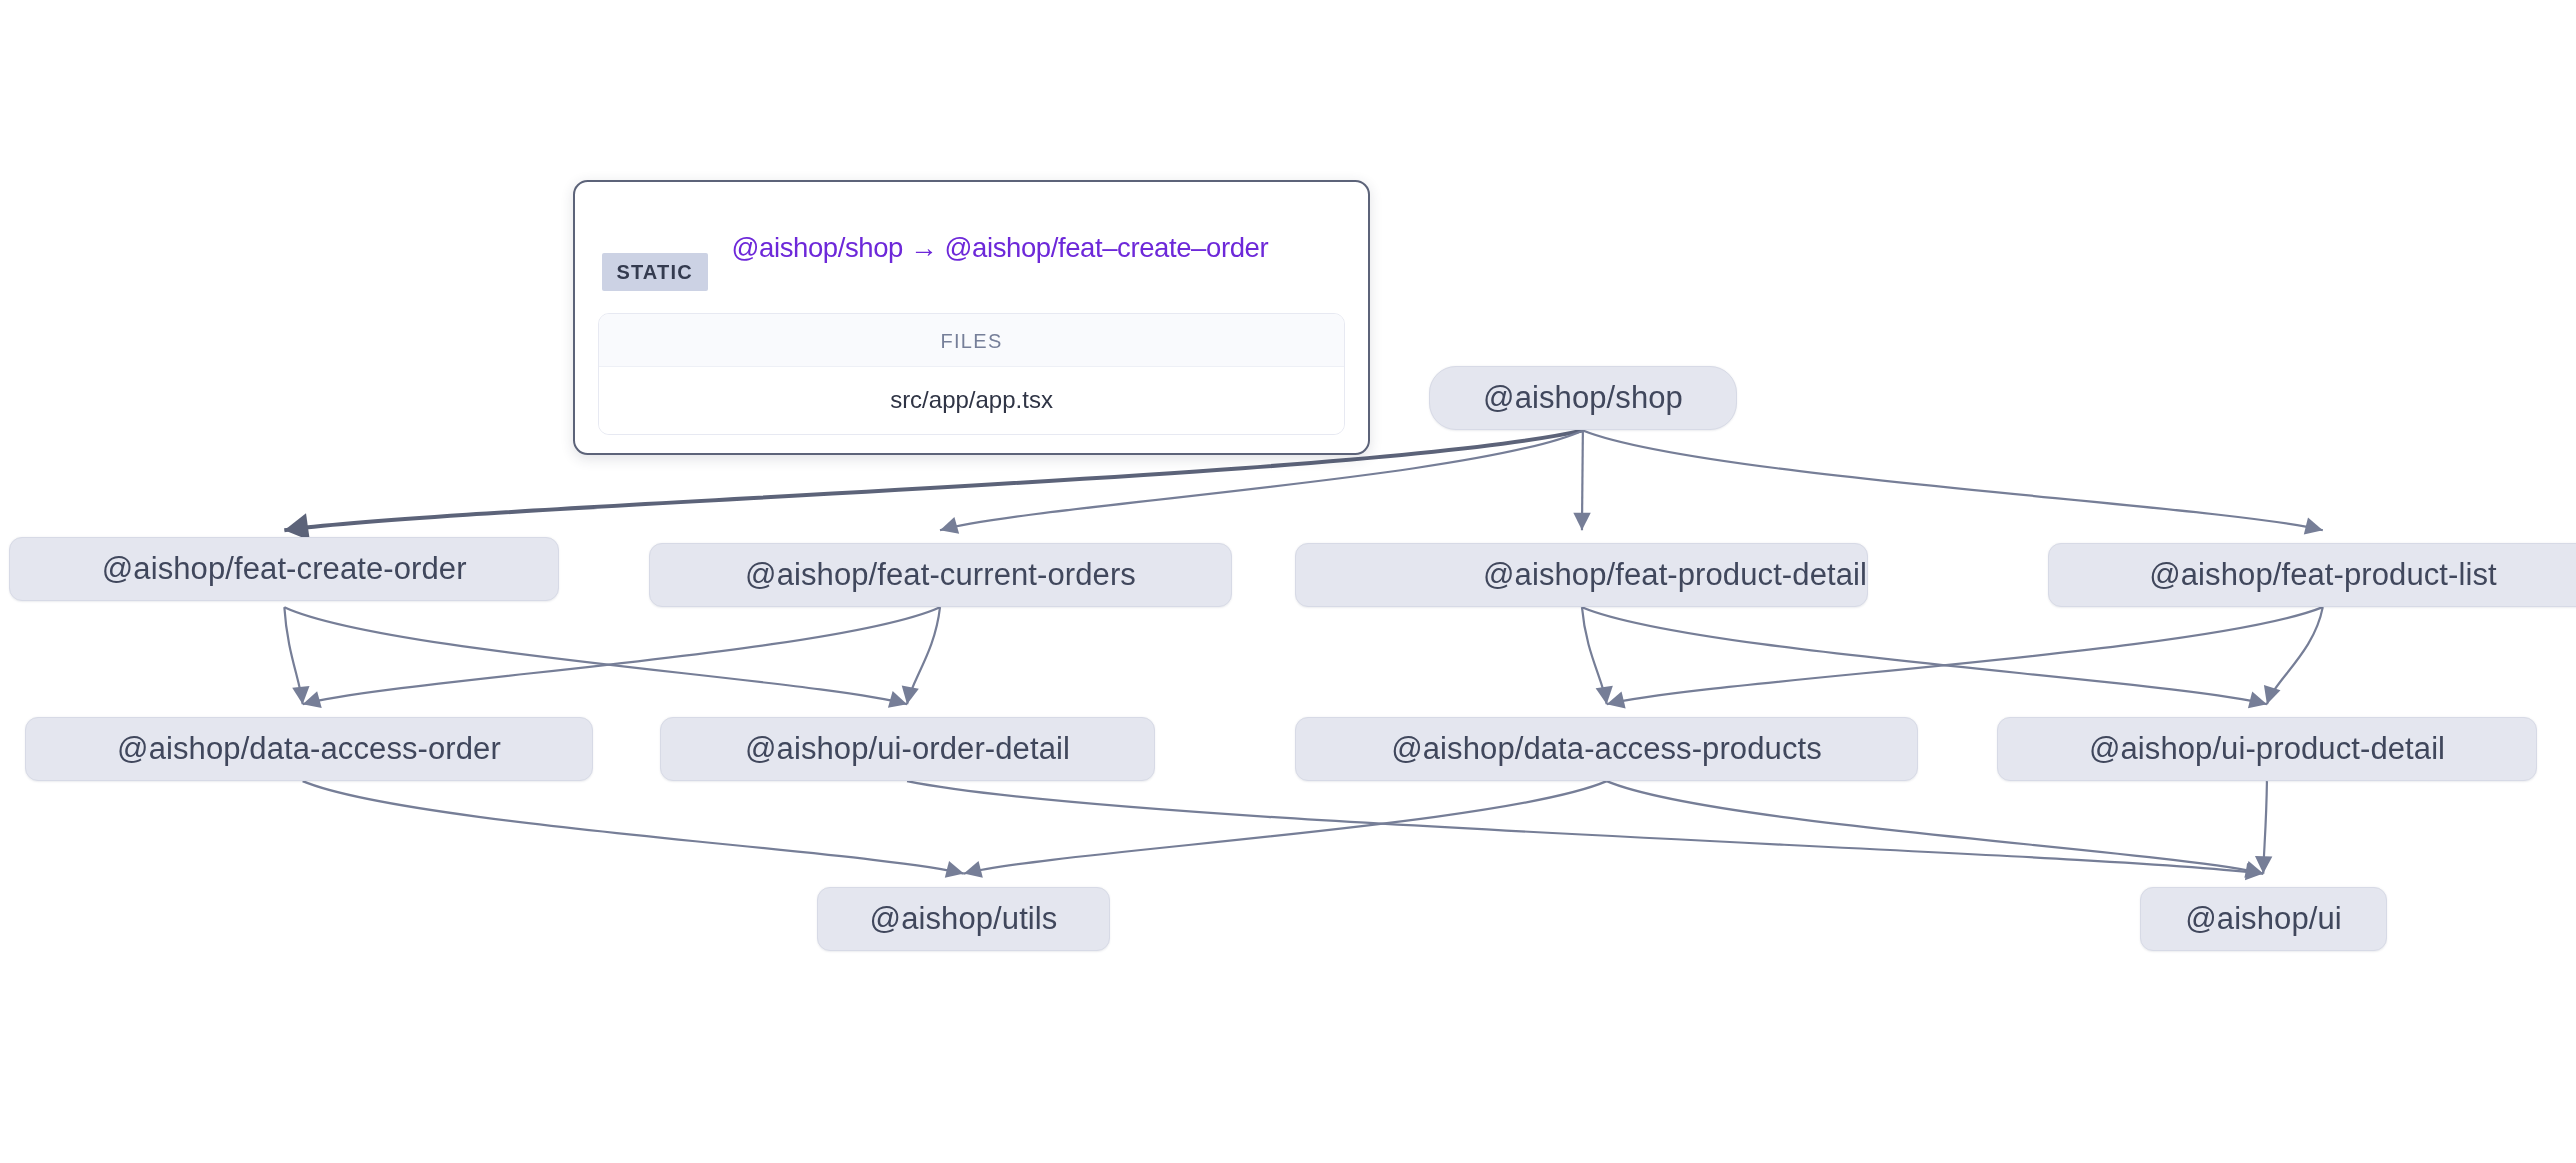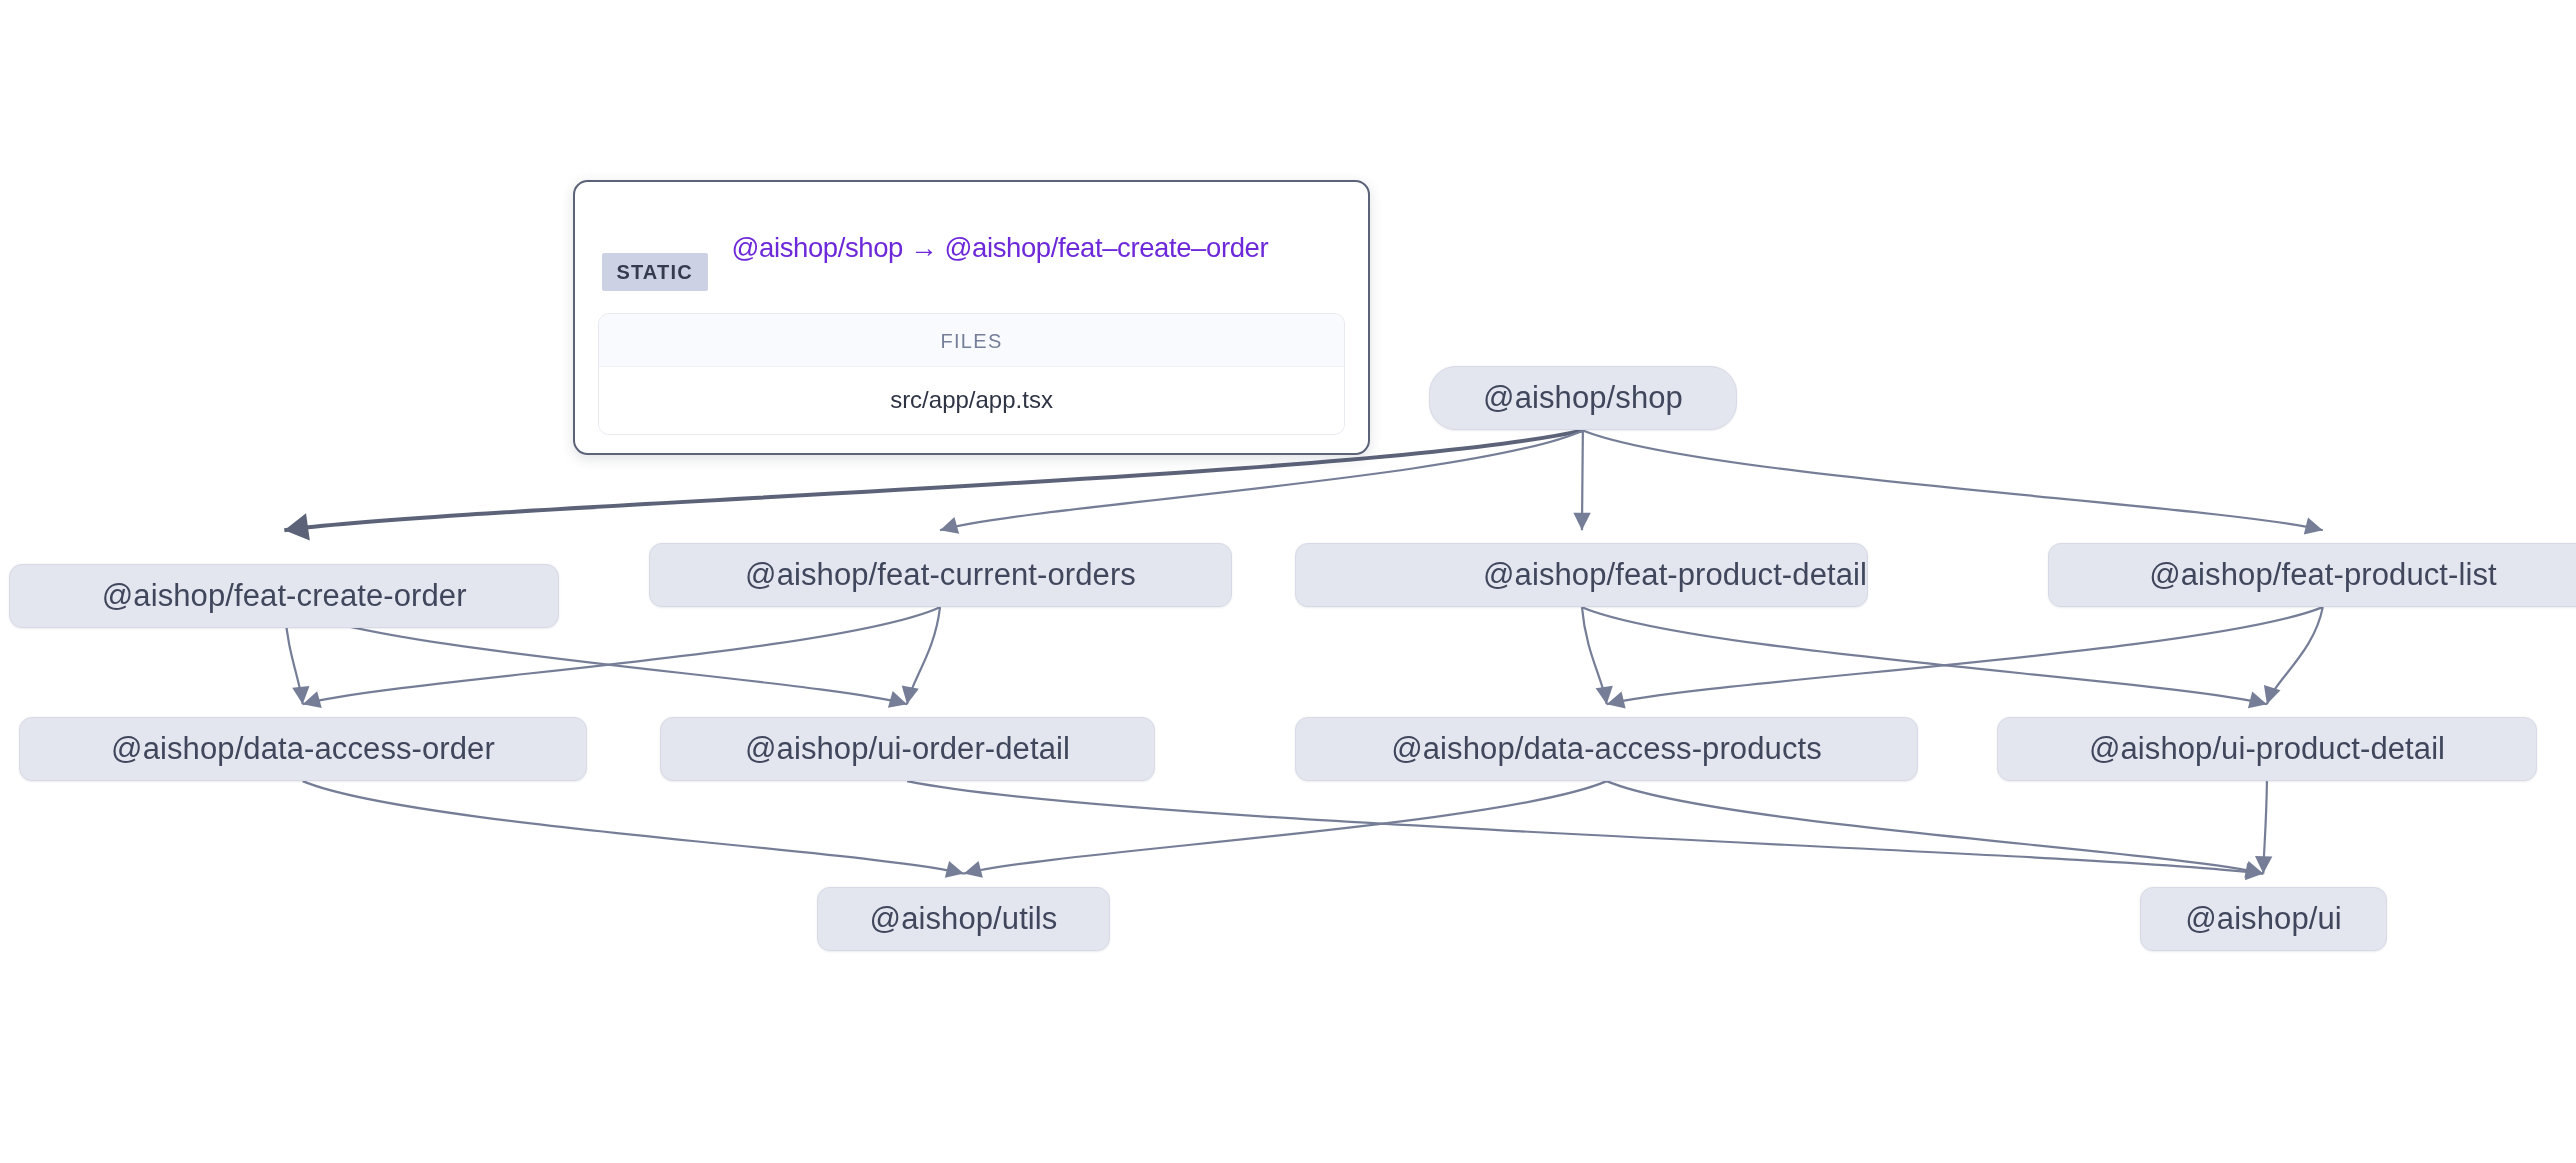--- a/index.html
+++ b/index.html
@@ -158,33 +158,33 @@
       <path d="M 2475 853 C 2474.36 901.3, 2471.56 928.9, 2471 954" fill="none" stroke="#767e97" stroke-width="2.4"></path>
       <polygon points="2471,954 2461.926162443007,934.792827589952 2480.921435393843,935.2166265083771" fill="#767e97"></polygon>
       <path d="M 1754 853 C 1868.72 901.3, 2370.62 928.9, 2471 954" fill="none" stroke="#767e97" stroke-width="2.4"></path>
       <polygon points="2471,954 2450.2629880502614,958.6072047269897 2454.872029048565,940.1747132764028" fill="#767e97"></polygon>
     </svg>
 
   <div id="node-layer">
       <div class="node" style="left: 1429px; top: 366px; width: 308px; height: 64px; border-radius: 27px;">
         <span>@aishop/shop</span>
       </div>
-      <div class="node" style="left: 9.2px; top: 564px; width: 550px; height: 64px;">
+      <div class="node" style="left: 9.2px; top: 537px; width: 550px; height: 64px;">
         <span>@aishop/feat-create-order</span>
       </div>
       <div class="node" style="left: 649px; top: 543px; width: 583px; height: 64px;">
         <span>@aishop/feat-current-orders</span>
       </div>
       <div class="node" style="left: 1295px; top: 543px; width: 573px; height: 64px; justify-content: flex-end;">
         <span>@aishop/feat-product-detail</span>
       </div>
       <div class="node" style="left: 2048px; top: 543px; width: 550px; height: 64px;">
         <span>@aishop/feat-product-list</span>
       </div>
-      <div class="node" style="left: 19px; top: 717px; width: 568px; height: 64px;">
+      <div class="node" style="left: 25px; top: 717px; width: 568px; height: 64px;">
         <span>@aishop/data-access-order</span>
       </div>
       <div class="node" style="left: 660px; top: 717px; width: 495px; height: 64px;">
         <span>@aishop/ui-order-detail</span>
       </div>
       <div class="node" style="left: 1295px; top: 717px; width: 623px; height: 64px;">
         <span>@aishop/data-access-products</span>
       </div>
       <div class="node" style="left: 1997px; top: 717px; width: 540px; height: 64px;">
         <span>@aishop/ui-product-detail</span>

